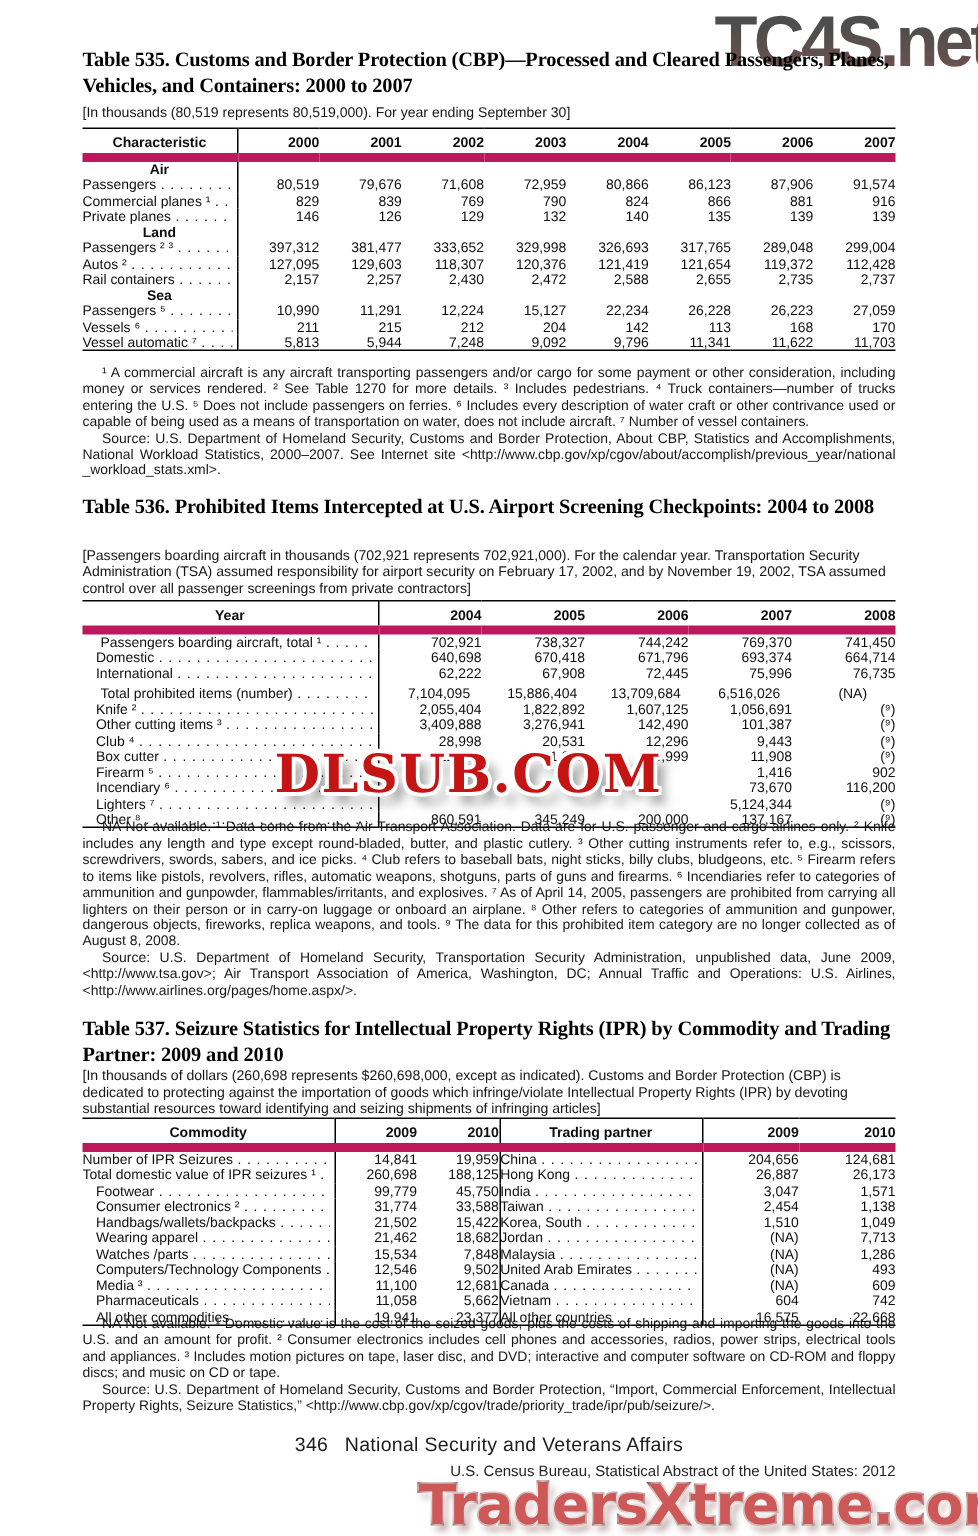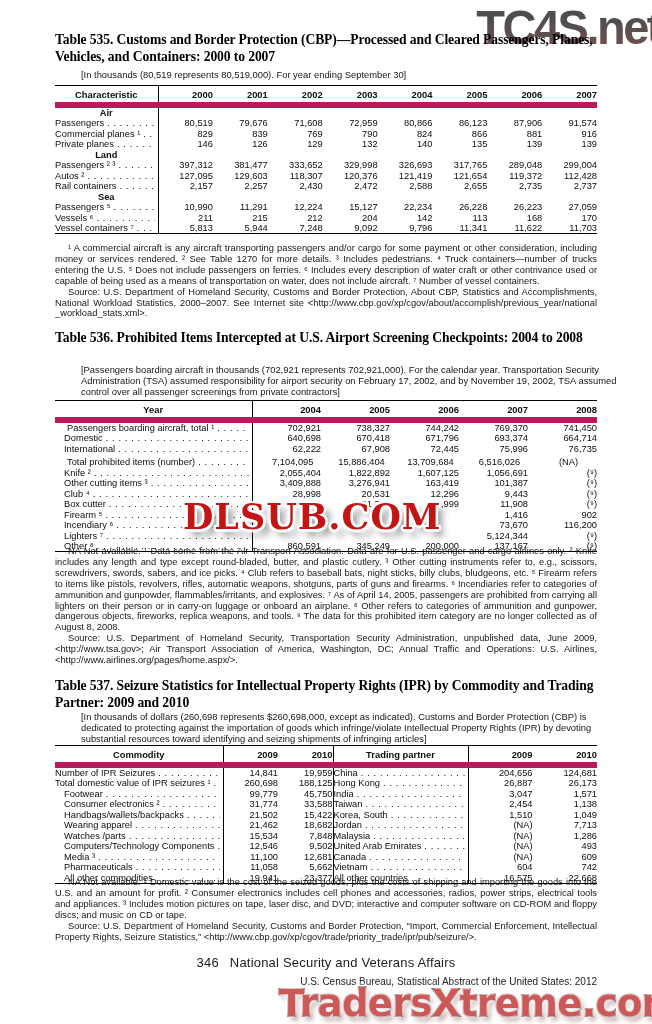--- a/index.html
+++ b/index.html
@@ -10,21 +10,21 @@
     -webkit-font-smoothing:antialiased;
   }
   .blk{position:absolute;left:55px;width:542px;}
 
   
   .ttl{
     font-family:"Liberation Serif","DejaVu Serif",serif;
     font-weight:bold;font-size:13.6px;line-height:16.5px;
     color:#000;margin:0;letter-spacing:-0.1px;
   }
-  .sub{font-size:9.4px;line-height:11px;color:#151515;text-align:left;margin-left:26px;}
+  .sub{font-size:9.4px;line-height:11px;color:#151515;text-align:left;}
 
   
   table.tbl{
     width:542px;border-collapse:collapse;table-layout:fixed;
     font-size:9.3px;color:#0d0d0d;
     border-top:1.4px solid #000;border-bottom:1px solid #000;
   }
   table.tbl th{
     font-weight:bold;font-size:9.4px;padding:2.5px 0 2.5px;
     border-bottom:6px solid #be185d;
@@ -251,21 +251,21 @@
         <td class="num">212</td>
         <td class="num">204</td>
         <td class="num">142</td>
         <td class="num">113</td>
         <td class="num">168</td>
         <td class="num">170</td>
       </tr>
       <tr>
         <td class="lab">
           <div class="labwrap">
-            <span class="lt">Vessel containers ⁷</span>
+            <span class="lt">Vessel automatic ⁷</span>
             <span class="dots"></span>
           </div>
         </td>
         <td class="num sep">5,813</td>
         <td class="num">5,944</td>
         <td class="num">7,248</td>
         <td class="num">9,092</td>
         <td class="num">9,796</td>
         <td class="num">11,341</td>
         <td class="num">11,622</td>
@@ -367,21 +367,21 @@
       </tr>
       <tr>
         <td class="lab ind">
           <div class="labwrap">
             <span class="lt">Other cutting items ³</span>
             <span class="dots"></span>
           </div>
         </td>
         <td class="num sep">3,409,888</td>
         <td class="num">3,276,941</td>
-        <td class="num">163,419</td>
+        <td class="num">142,490</td>
         <td class="num">101,387</td>
         <td class="num">(⁹)</td>
       </tr>
       <tr>
         <td class="lab ind">
           <div class="labwrap">
             <span class="lt">Club ⁴</span>
             <span class="dots"></span>
           </div>
         </td>

